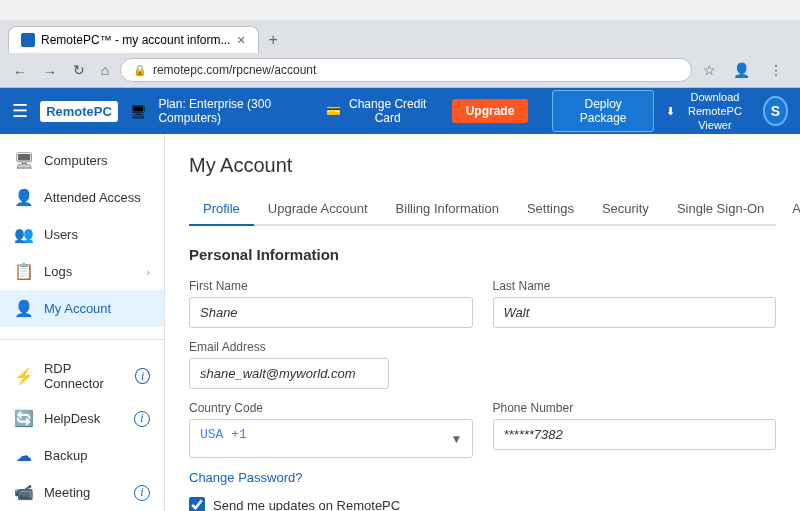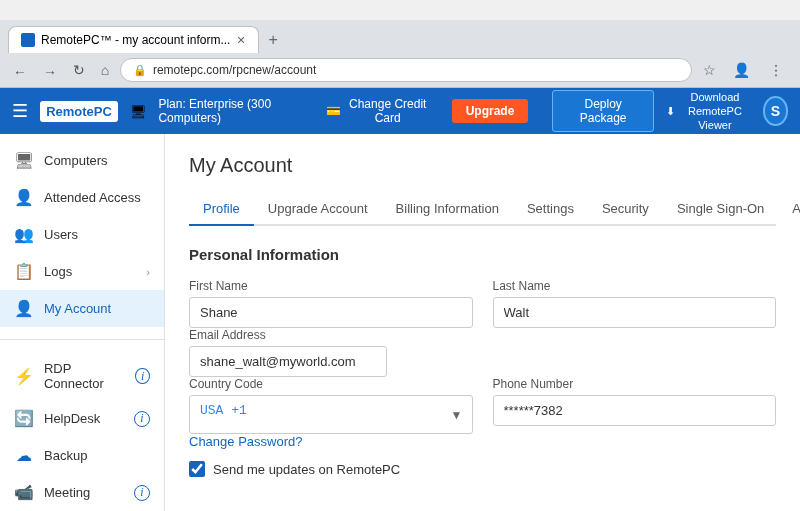--- a/index.html
+++ b/index.html
@@ -57,25 +57,25 @@
     .content-inner { padding: 20px 24px; }
     .page-title { font-size: 20px; color: #333; margin-bottom: 16px; font-weight: 400; }
 
     
     .tabs-bar { display: flex; border-bottom: 2px solid #e0e0e0; gap: 0; margin-bottom: 20px; }
     .tab-item { padding: 8px 14px; cursor: pointer; font-size: 13px; color: #555; border-bottom: 2px solid transparent; margin-bottom: -2px; white-space: nowrap; }
     .tab-item.active { color: #1565c0; border-bottom: 2px solid #1565c0; font-weight: 500; }
 
     
     .section-title { font-size: 15px; font-weight: 600; color: #333; margin-bottom: 16px; }
-    .form-row { display: flex; gap: 20px; margin-bottom: 0; }
+    .form-row { display: flex; gap: 20px; margin-bottom: 12px; }
     .form-group { display: flex; flex-direction: column; gap: 4px; }
     .form-group.half { flex: 1; }
     .form-label { font-size: 12px; color: #555; }
-    .form-input { border: 1px solid #ccc; border-radius: 3px; padding: 7px 10px; font-size: 13px; color: #333; background: #fff; outline: none; width: 100%; }
+    .form-input { border: 1px solid #ccc; border-radius: 3px; padding: 7px 10px; font-size: 13px; color: #333; background: #fff; outline: none; width: 100%; font-style: italic; }
     .form-select-wrap { position: relative; display: flex; align-items: center; }
     .form-select { border: 1px solid #ccc; border-radius: 3px; padding: 7px 30px 15px 10px; font-size: 13px; color: #3b82f6; background: #fff; appearance: none; width: 100%; cursor: pointer; outline: none; font-family: Liberation Mono, monospace; }
     .select-arrow { position: absolute; right: 10px; pointer-events: none; color: #666; font-size: 12px; }
     .change-password-link { color: #1565c0; font-size: 13px; cursor: pointer; text-decoration: none; margin-bottom: 12px; display: inline-block; }
     .checkbox-row { display: flex; align-items: center; gap: 8px; margin-bottom: 16px; }
     .checkbox-input { width: 16px; height: 16px; accent-color: #1565c0; cursor: pointer; }
     .checkbox-label { font-size: 13px; color: #333; }
   </style>
 </head>
 <body>

